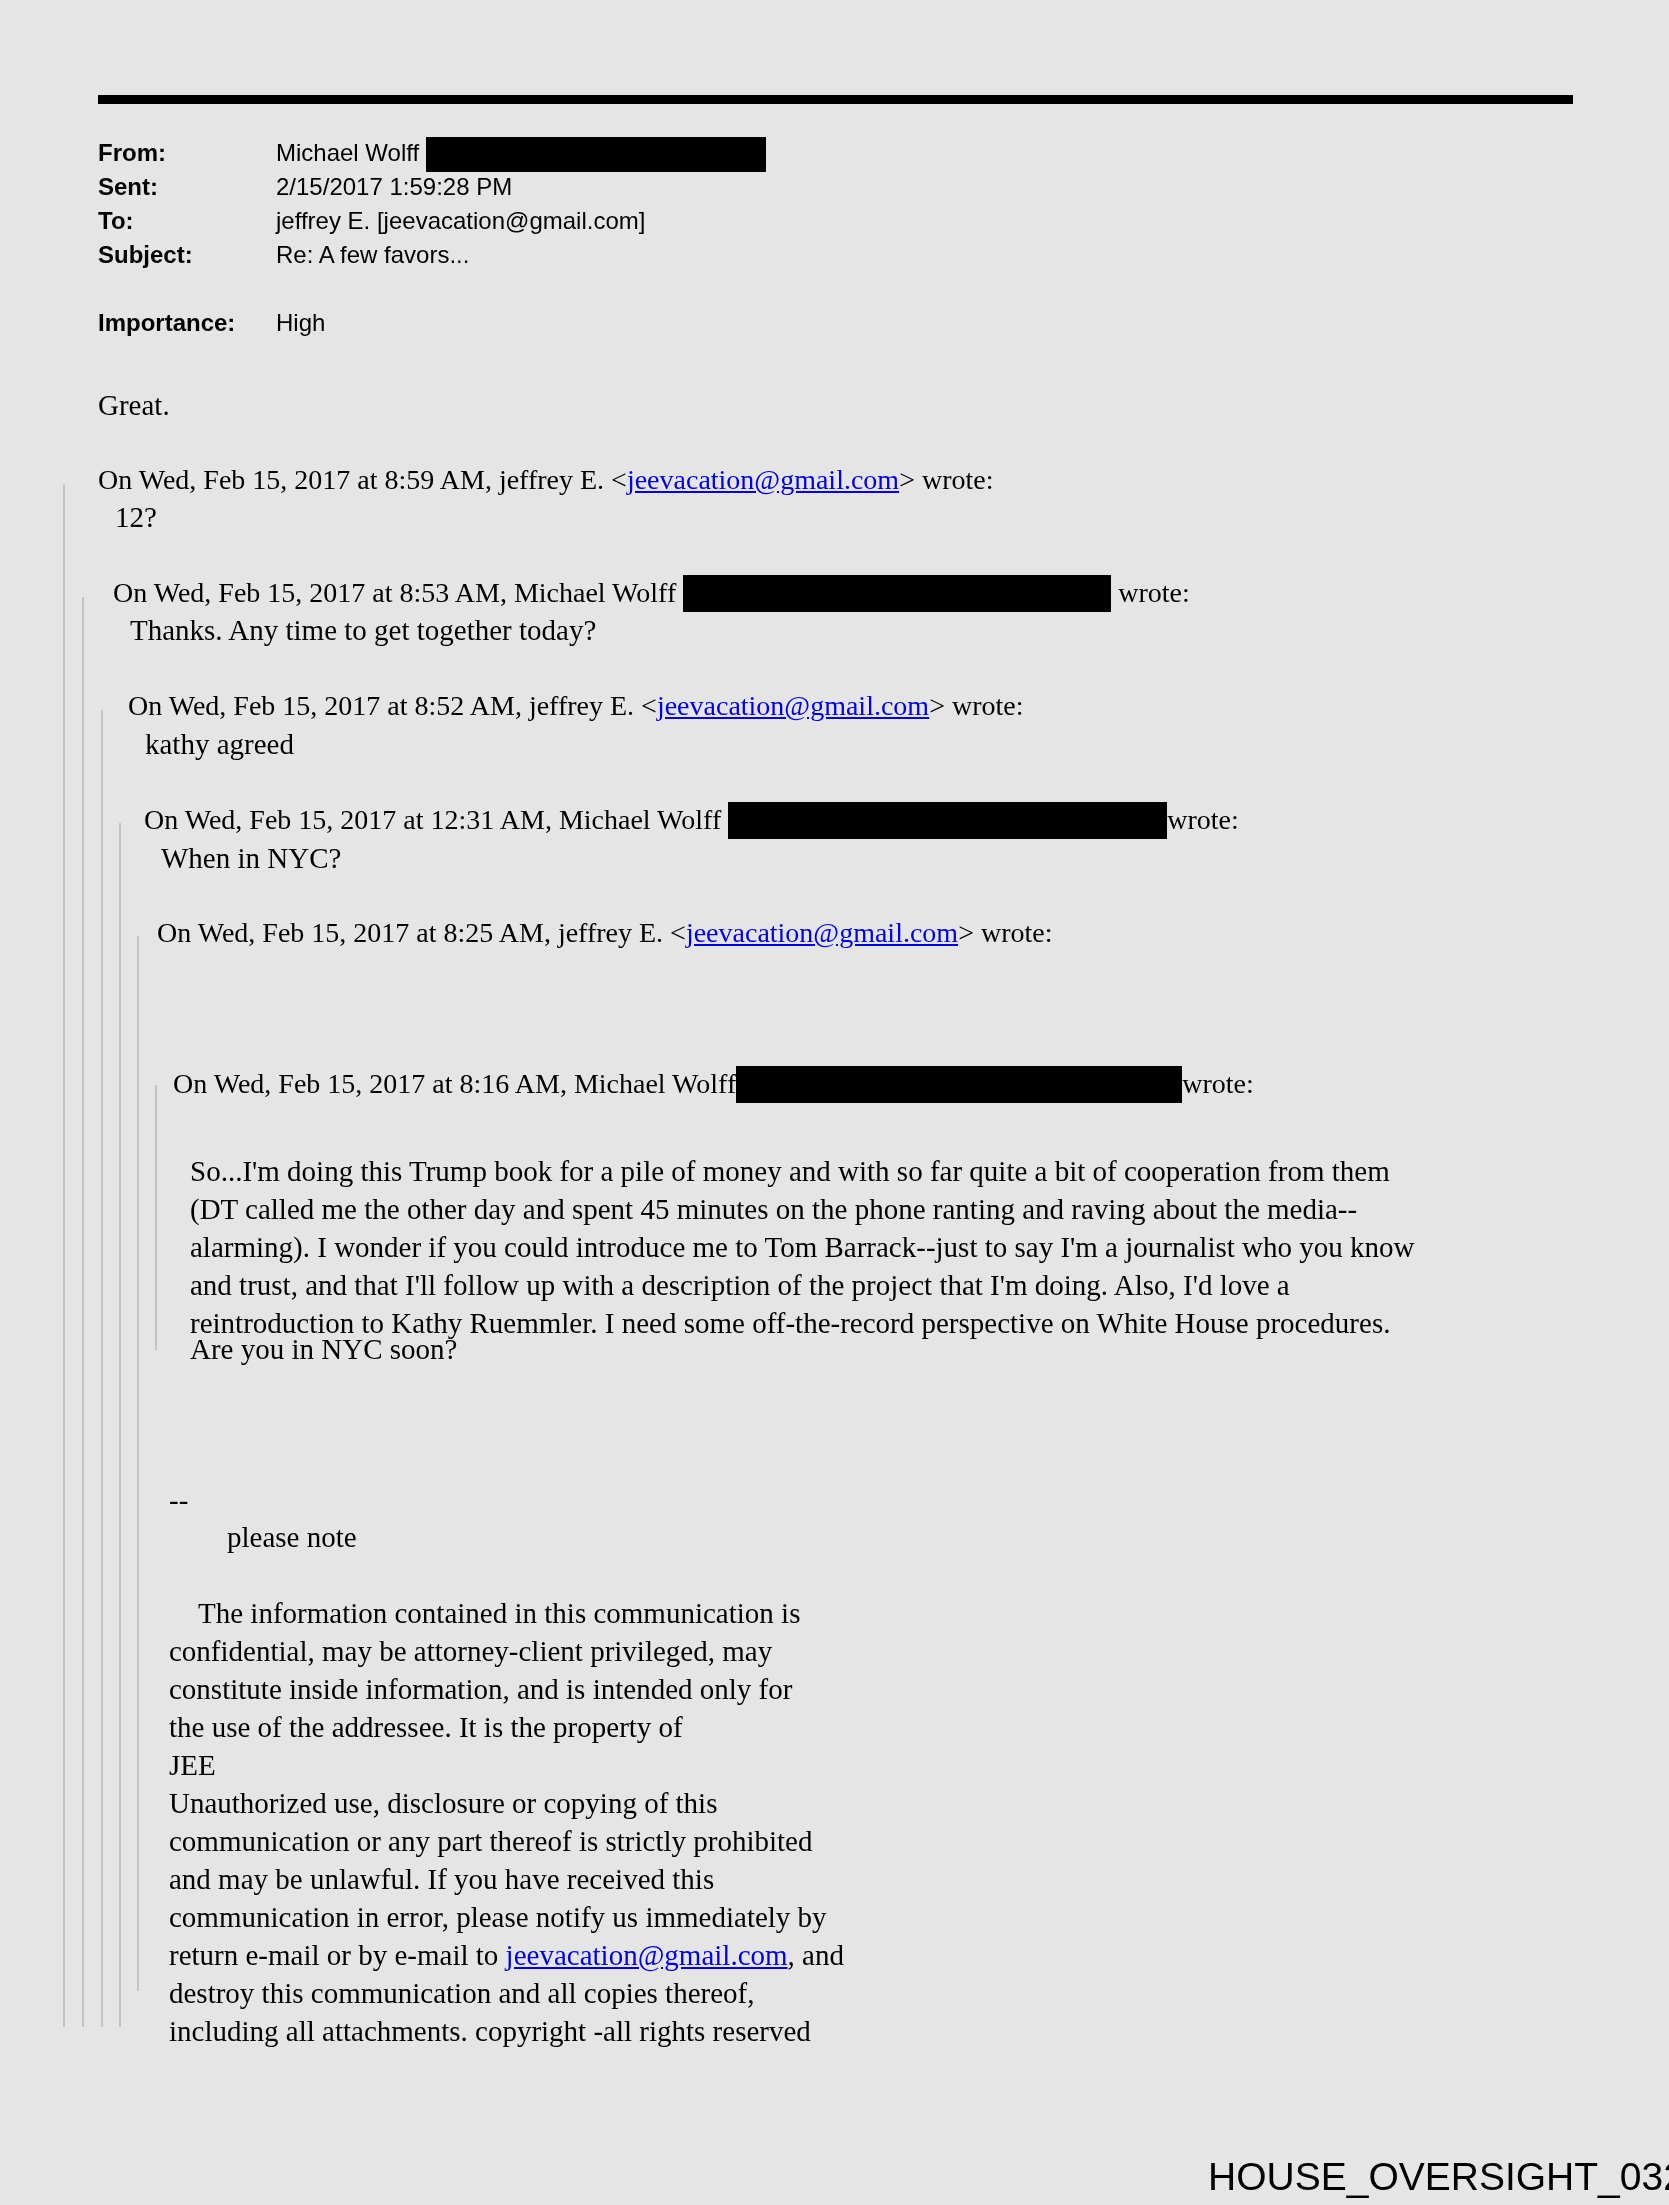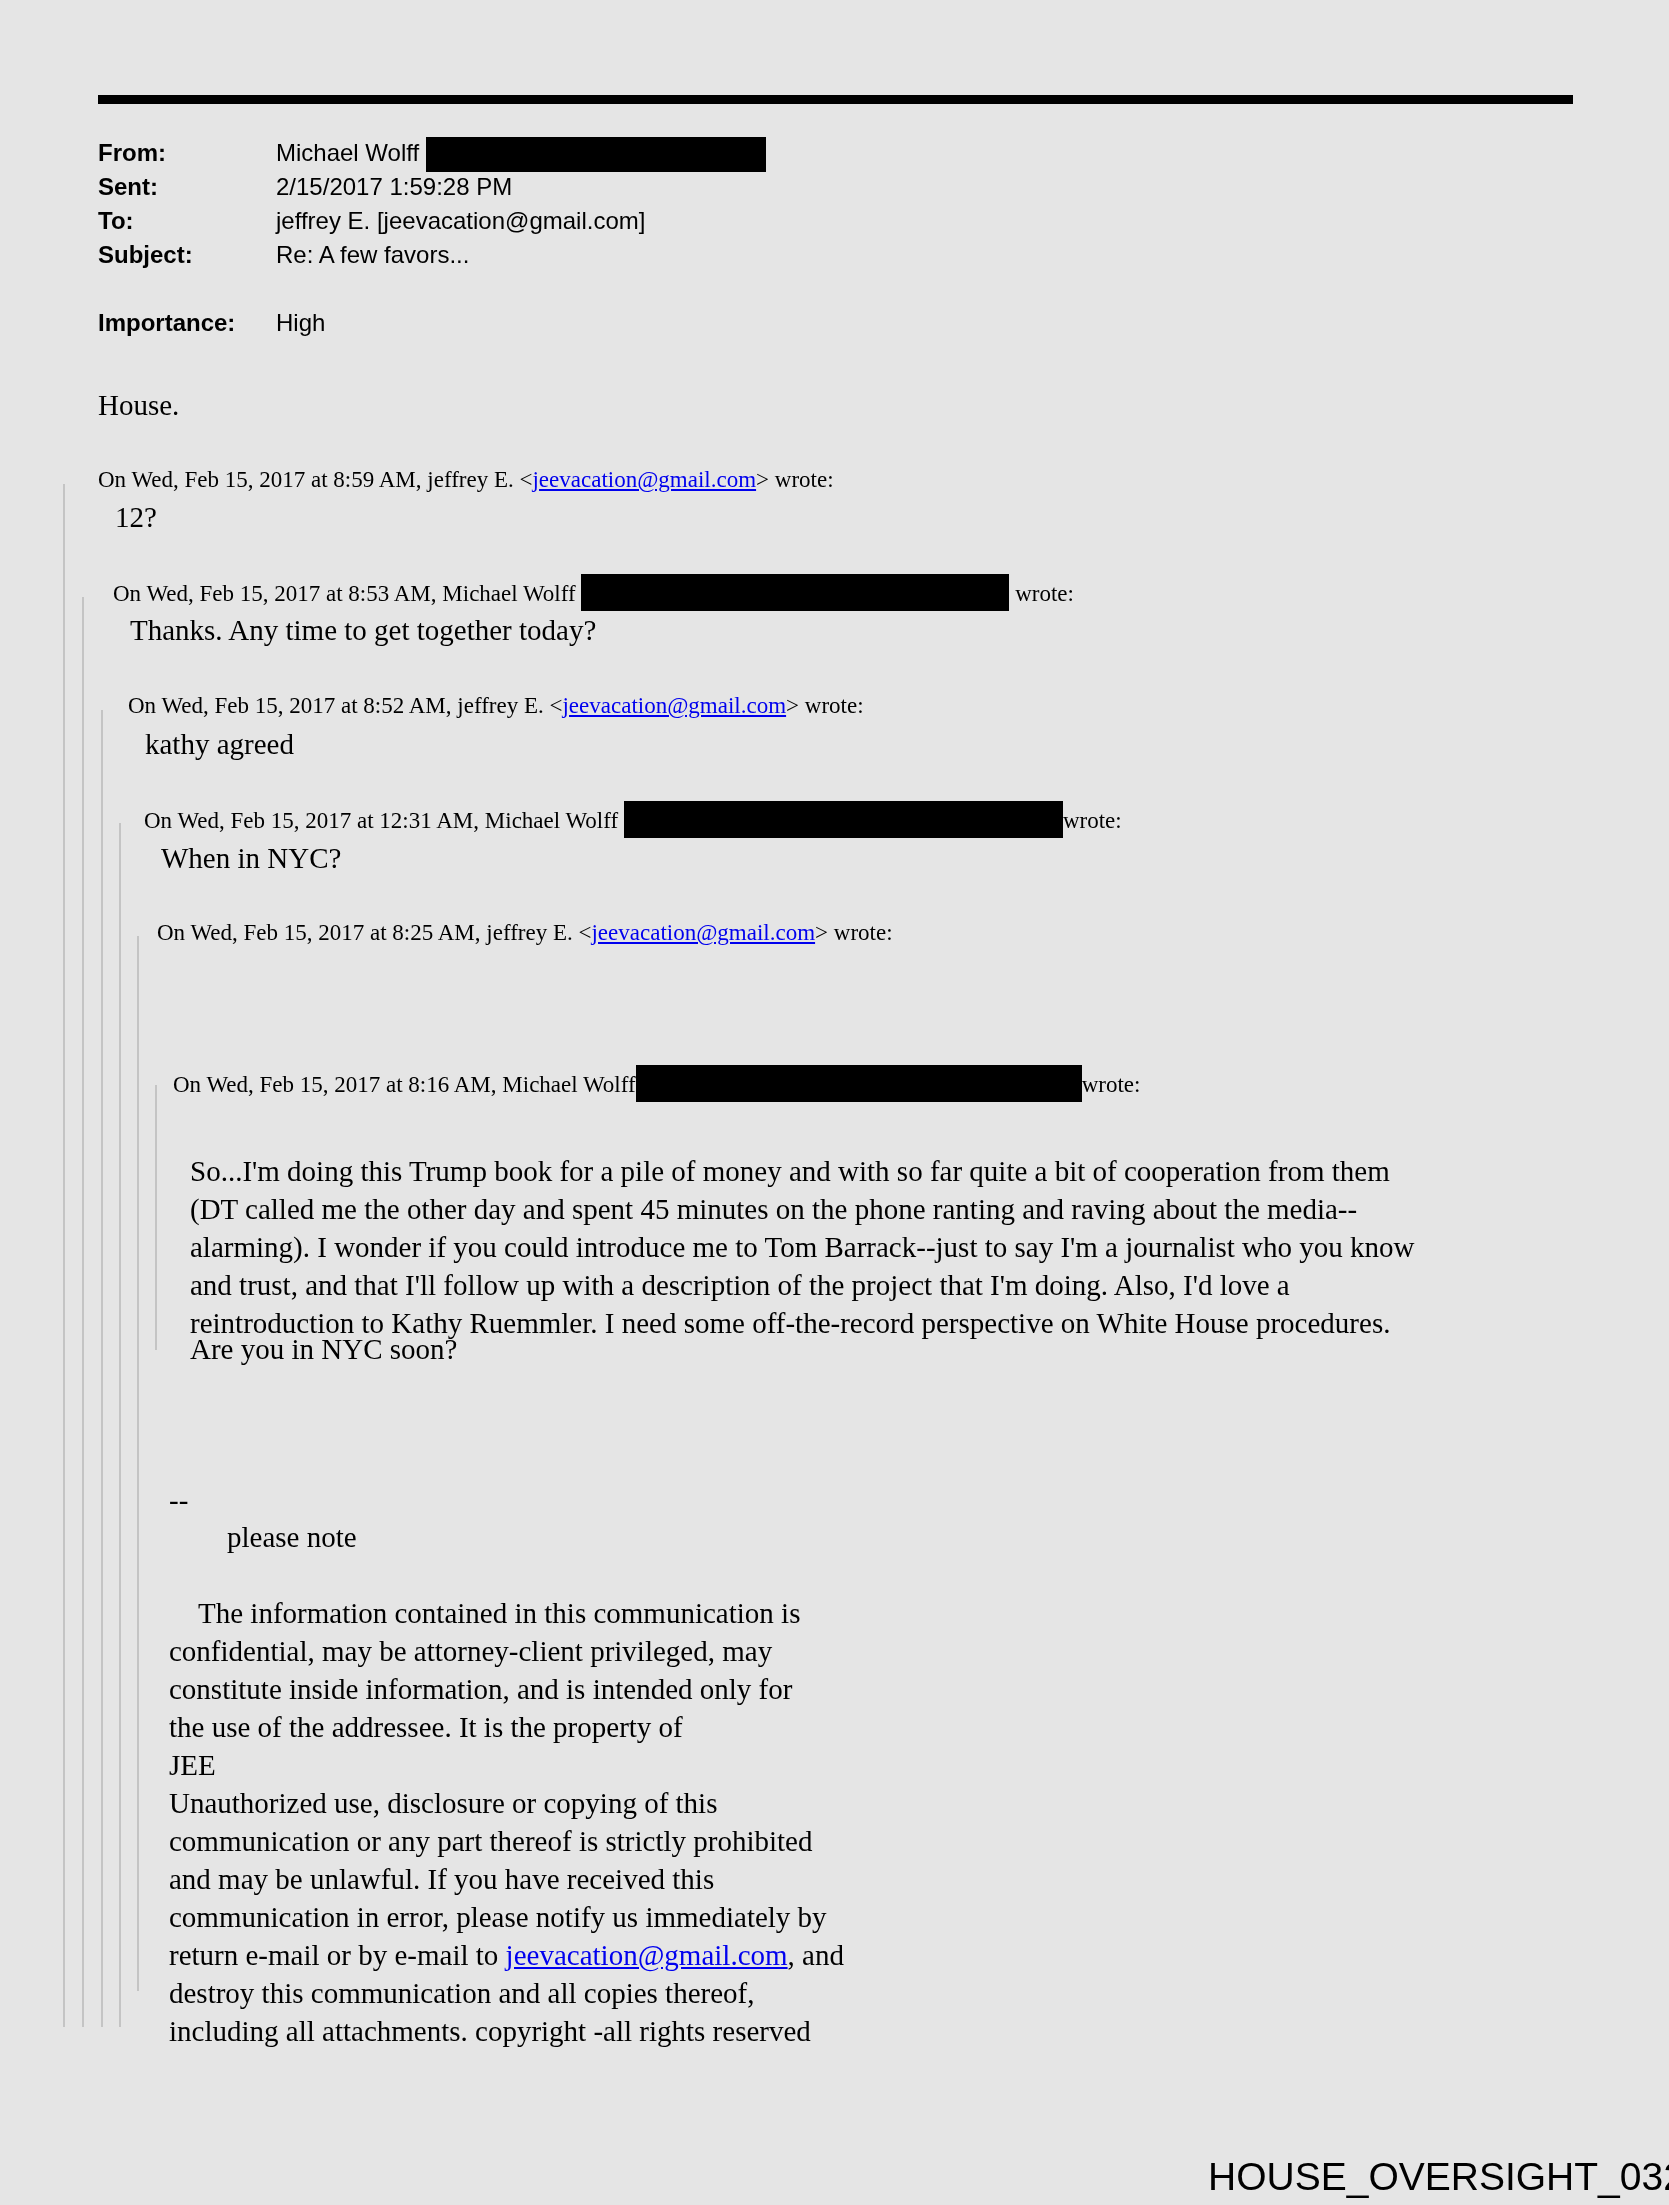--- a/index.html
+++ b/index.html
@@ -27,21 +27,21 @@
     display: inline-block;
     width: 178px;
     font-weight: 700;
   }
   .body-text {
     font-size: 29px;
     line-height: 38px;
     white-space: pre-wrap;
   }
   .attr-line {
-    font-size: 23px;
+    font-size: 28px;
     line-height: 38px;
     white-space: nowrap;
   }
   .email-link {
     color: #0000EE;
     text-decoration: underline;
     cursor: pointer;
   }
   .redaction {
     display: inline-block;
@@ -87,21 +87,21 @@
     <span class="lbl">Importance:</span><span>High</span>
   </div>
 
   <div class="qbar" style="left:63px;  top:484px;  height:1543px;"></div>
   <div class="qbar" style="left:82px; top:597px;  height:1430px;"></div>
   <div class="qbar" style="left:101px; top:710px; height:1317px;"></div>
   <div class="qbar" style="left:119px; top:823px; height:1204px;"></div>
   <div class="qbar" style="left:137px; top:936px; height:1055px;"></div>
   <div class="qbar" style="left:155px; top:1085px; height:265px;"></div>
 
-  <div class="abs body-text" style="left:98px; top:386px;">House.</div>
+  <div class="abs body-text" style="left:98px; top:386px;">Great.</div>
 
   <div class="abs attr-line" style="left:98px; top:461px;">
     <span>On Wed, Feb 15, 2017 at 8:59 AM, jeffrey E. &lt;</span><span class="email-link">jeevacation@gmail.com</span><span>&gt; wrote:</span>
   </div>
 
   <div class="abs body-text" style="left:115px; top:498px;">12?</div>
 
   <div class="abs attr-line" style="left:113px; top:574px;">
     <span>On Wed, Feb 15, 2017 at 8:53 AM, Michael Wolff </span><span class="redaction" style="width:428px;"></span><span> wrote:</span>
   </div>

